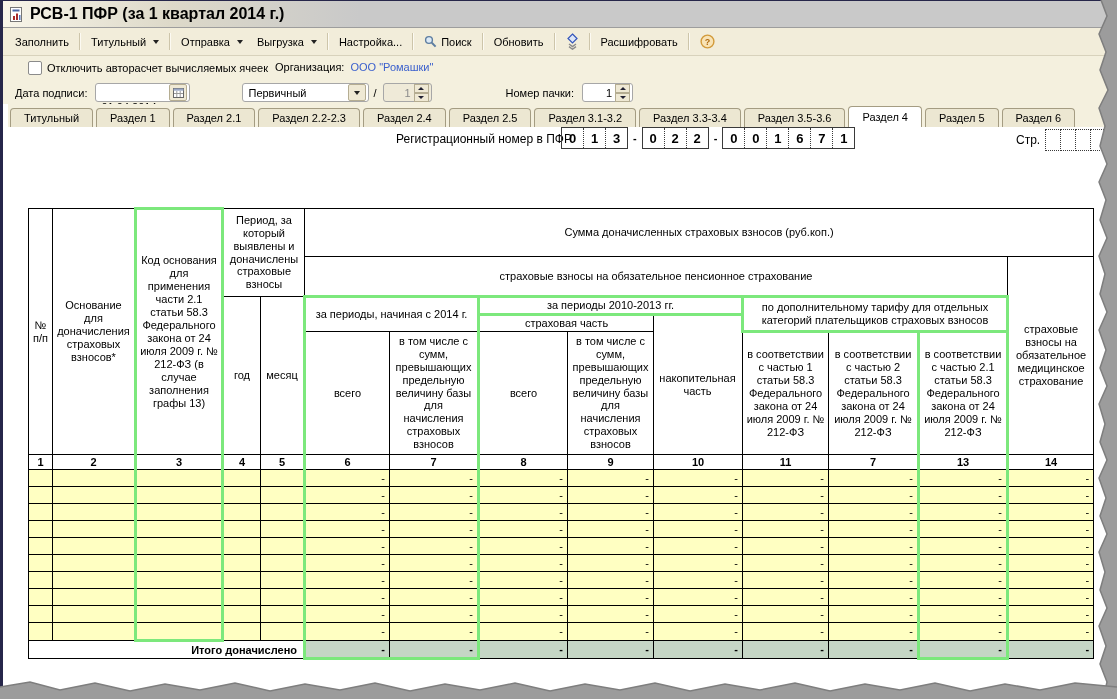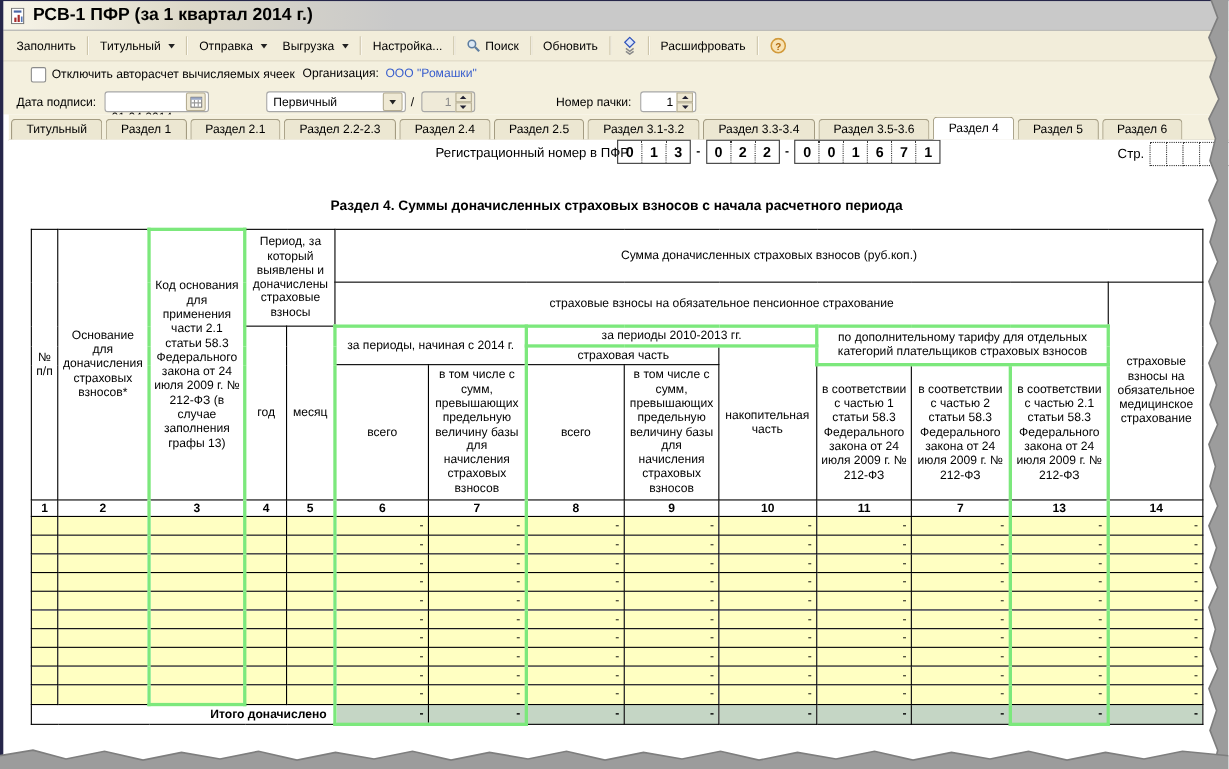--- a/index.html
+++ b/index.html
@@ -254,21 +254,20 @@
       <span>Стр.</span>
       <span class="pagecells" id="pagecells">
           <span class="pagecell"></span>
           <span class="pagecell"></span>
           <span class="pagecell"></span>
           <span class="pagecell"></span>
           <span class="pagecell"></span>
         </span>
     </div>
 
-    <div class="sectitle">Раздел 4. Суммы доначисленных страховых взносов с начала расчетного периода</div>
 
     <table class="rsv">
       <colgroup>
         <col style="width:24px">
           <col style="width:83px">
           <col style="width:87px">
           <col style="width:38px">
         <col style="width:44px">
           <col style="width:85px">
           <col style="width:89px">

